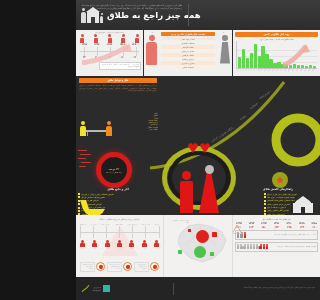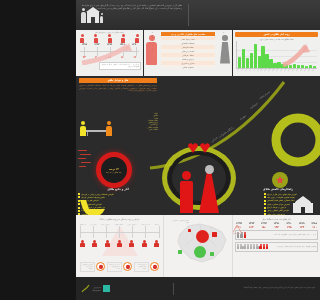--- a/index.html
+++ b/index.html
@@ -259,20 +259,21 @@
   .ft-logo { width: 9px; height: 9px; }
 </style>
 </head>
 <body>
 
 <div class="page">
 
   <div class="header">
     <div class="hdr-text">طلاق یکی از مهم‌ترین آسیب‌های اجتماعی در جامعه امروز ایران است که روند رو به رشد آن نگرانی‌های جدی را برای خانواده‌ها و مسئولان ایجاد کرده است. در این اینفوگرافیک آمار، علل، آثار و راهکارهای کاهش طلاق بررسی شده است.</div>
     <div class="hdr-div"></div>
+    <div class="hdr-title">همه چیز راجع به طلاق</div>
     <div class="hdr-icons">
       <div class="fig small">
           <div class="head"></div>
           <div class="body"></div>
         </div>
       <div class="house">
           <div class="door"></div>
         </div>
       <div class="fig">
           <div class="head"></div>

